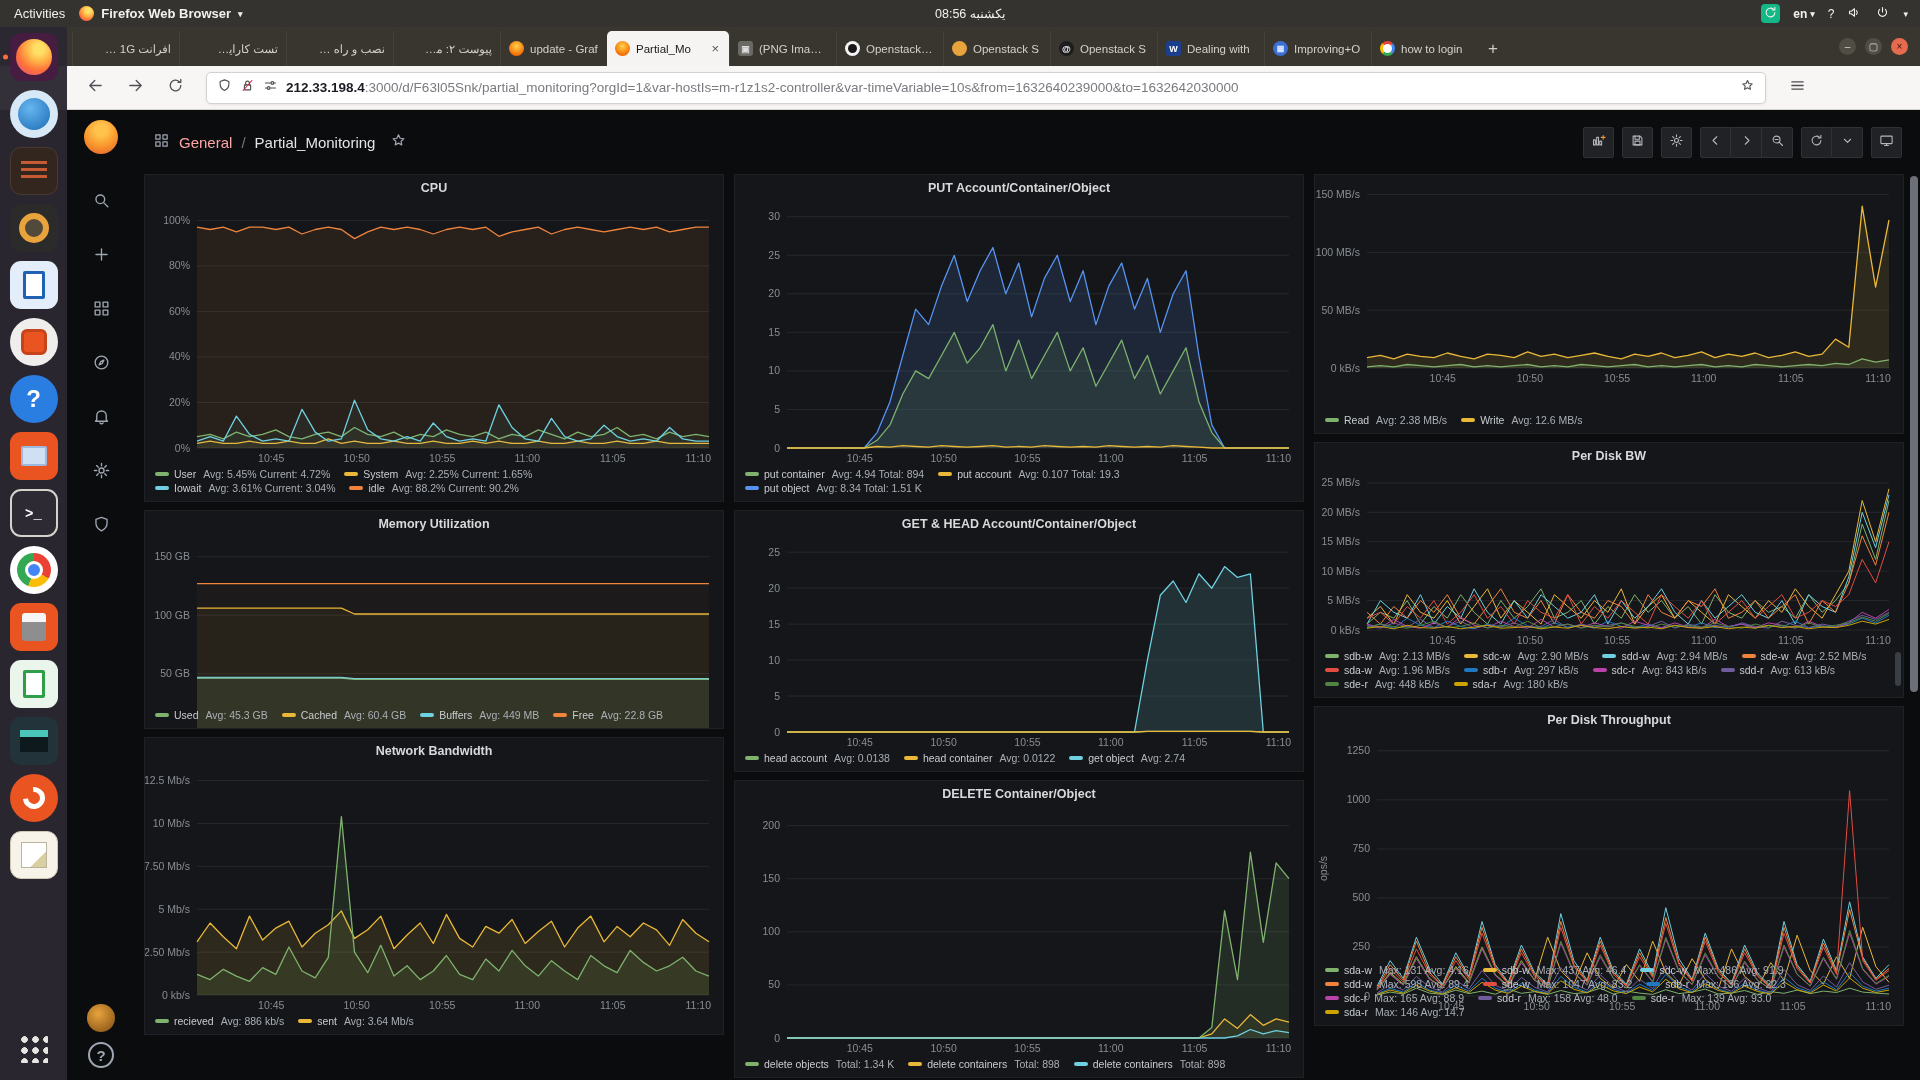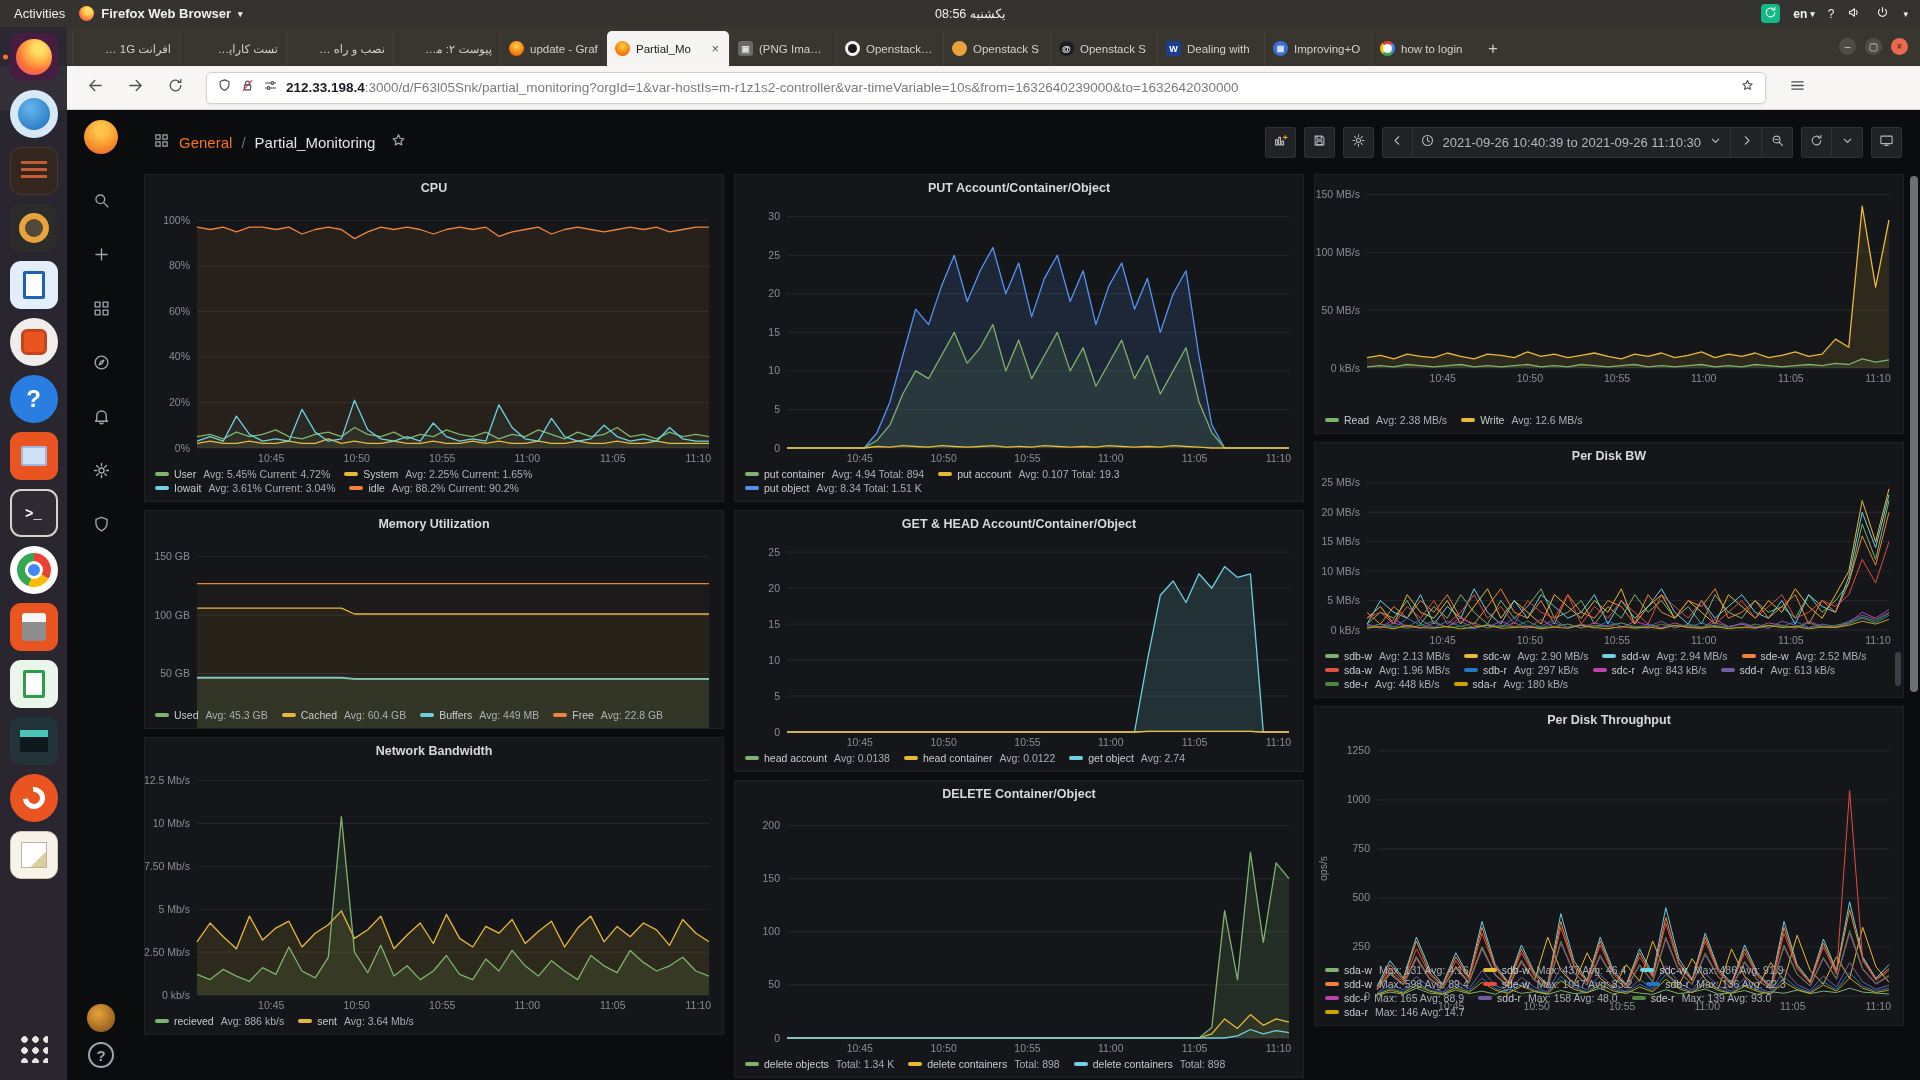--- a/index.html
+++ b/index.html
@@ -366,21 +366,21 @@
 
     <div class="gf-main">
       <div class="gf-header">
         <div class="gf-crumb">
           <span><svg viewBox="0 0 24 24">
                 <rect x="4" y="4" width="6" height="6"></rect>
                 <rect x="14" y="4" width="6" height="6"></rect>
                 <rect x="4" y="14" width="6" height="6"></rect>
                 <rect x="14" y="14" width="6" height="6"></rect>
               </svg></span>
-          <span style="color:#f97316">General</span>
+          <span style="color:#fca5a5">General</span>
           <span class="sep">/</span>
           <span style="color:#e3e4e6">Partial_Monitoring</span>
           <span style="margin-left:6px"><svg viewBox="0 0 24 24">
                 <path d="M12 4l2.3 4.8 5.2.7-3.8 3.6.9 5.1-4.6-2.5-4.6 2.5.9-5.1-3.8-3.6 5.2-.7z"></path>
               </svg></span>
           <span><svg viewBox="0 0 24 24"></svg></span>
         </div>
         <div class="gf-hright">
           <div class="gbtn">
               <span><svg viewBox="0 0 24 24">
@@ -402,30 +402,20 @@
                   <circle cx="12" cy="12" r="3.2"></circle>
                   <path d="M12 3v3M12 18v3M3 12h3M18 12h3M5.8 5.8l2.1 2.1M16.1 16.1l2.1 2.1M18.2 5.8l-2.1 2.1M7.9 16.1l-2.1 2.1"></path>
                 </svg></span>
             </div>
           <div class="gbtn-group">
             <div class="gbtn">
                 <span><svg viewBox="0 0 24 24">
                     <path d="M14 6l-6 6 6 6"></path>
                   </svg></span>
               </div>
-            <div class="gbtn">
-              <span><svg viewBox="0 0 24 24">
-                    <circle cx="12" cy="12" r="8"></circle>
-                    <path d="M12 7v5l3 2"></path>
-                  </svg></span>
-              <span>2021-09-26 10:40:39 to 2021-09-26 11:10:30</span>
-              <span><svg viewBox="0 0 24 24">
-                    <path d="M7 10l5 5 5-5"></path>
-                  </svg></span>
-            </div>
             <div class="gbtn">
                 <span><svg viewBox="0 0 24 24">
                     <path d="M10 6l6 6-6 6"></path>
                   </svg></span>
               </div>
             <div class="gbtn">
                 <span><svg viewBox="0 0 24 24">
                     <circle cx="10.5" cy="10.5" r="5.5"></circle>
                     <path d="M15 15l5 5"></path>
                     <path d="M8 10.5h5"></path>

